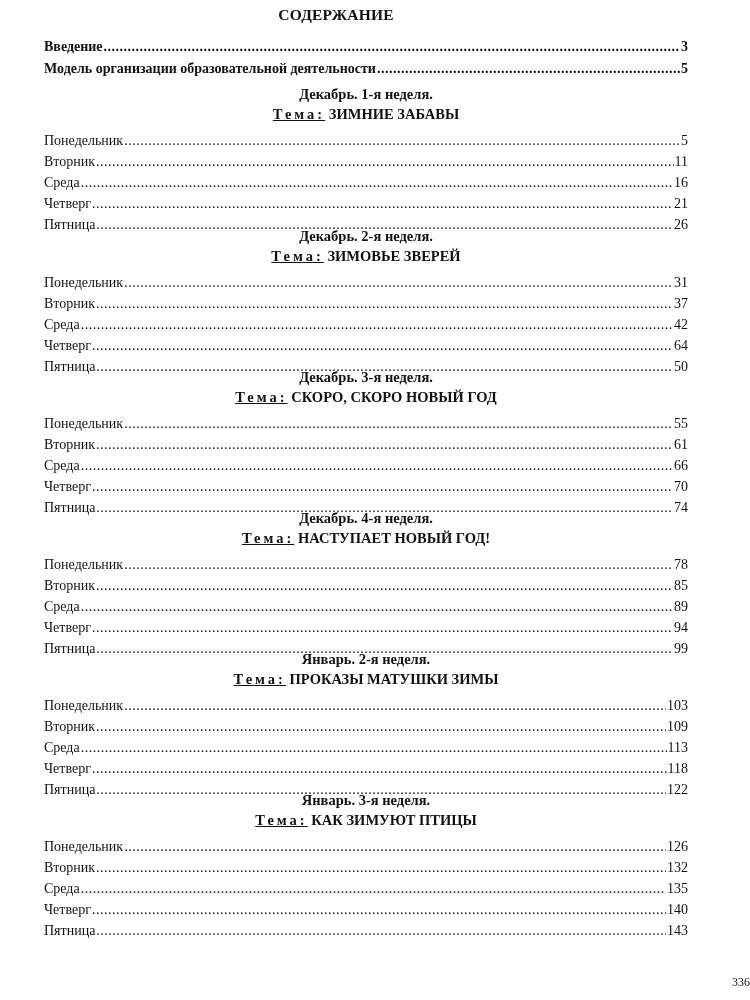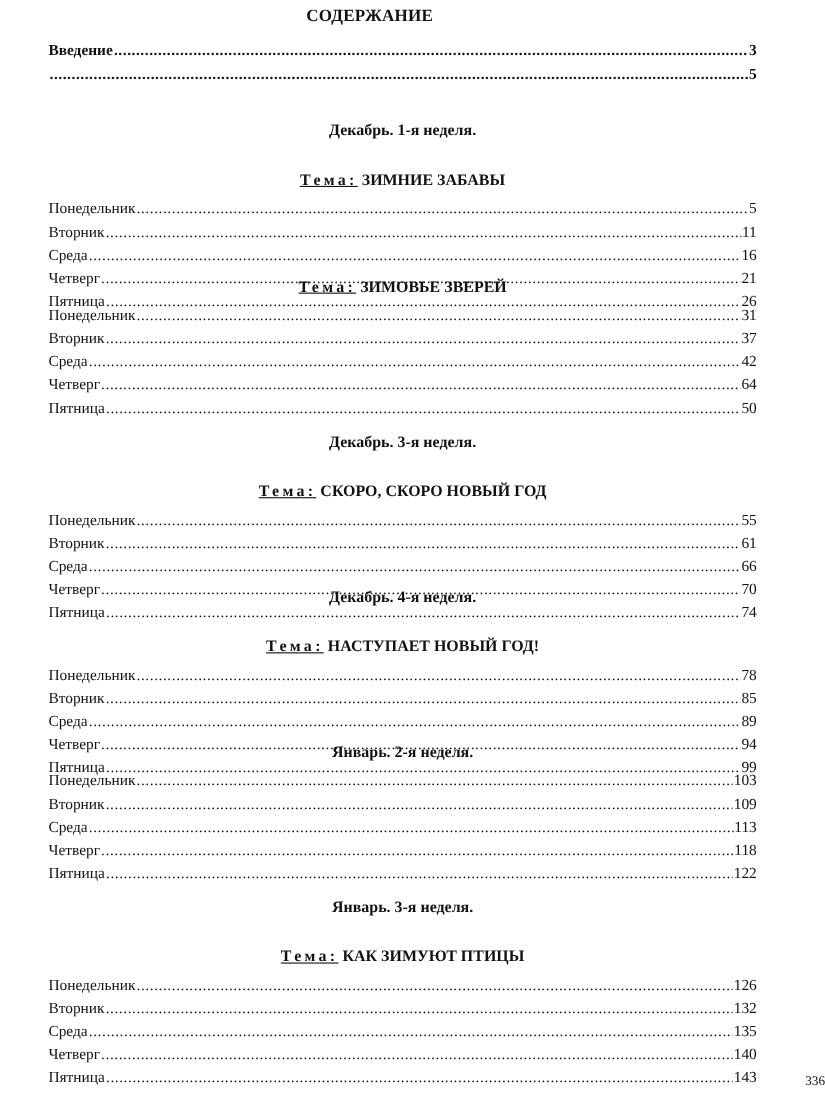--- a/index.html
+++ b/index.html
@@ -7,39 +7,40 @@
          font-family: "Liberation Serif", "DejaVu Serif", serif; color: #111; }
   .page { position: absolute; left: 44px; top: 0; width: 644px; }
   .title { position: absolute; left: 0; width: 672px; top: 6px; text-align: center;
            font-weight: bold; font-size: 15.5px; letter-spacing: 0.2px; }
   .row { display: flex; align-items: baseline; height: 21px; line-height: 21px; font-size: 14px; white-space: nowrap; }
   .row .label { flex: 0 0 auto; }
   .row .dots { flex: 1 1 auto; overflow: hidden; margin: 0 1px; }
   .row .dots::after { content: "........................................................................................................................................................................................................................................................................................................................................................................................................................................................"; letter-spacing: 0.5px; }
   .row .page-num { flex: 0 0 auto; }
   .row.bold { font-weight: bold; font-size: 14px; height: 22px; line-height: 22px; }
-  .section-head { text-align: center; font-weight: bold; font-size: 14.5px; line-height: 20px; margin-top: 25px; }
+  .section-head { text-align: center; font-weight: bold; font-size: 14.5px; line-height: 20px; }
   .theme-prefix { letter-spacing: 3px; text-decoration: underline; }
   .block { position: absolute; left: 0; width: 644px; }
   .footer { position: absolute; left: 0; width: 750px; top: 975px; text-align: right; font-size: 12px; }
 </style>
 </head>
 <body>
 
 <div class="title">СОДЕРЖАНИЕ</div>
 
 <div class="page">
 
   <div class="block" style="top:36px;">
     <div class="row bold">
       <span class="label">Введение</span>
       <span class="dots"></span>
       <span class="page-num">3</span>
     </div>
     <div class="row bold">
+      <span class="label">Модель организации образовательной деятельности</span>
       <span class="dots"></span>
       <span class="page-num">5</span>
     </div>
   </div>
 
   <div class="block" style="top:84px;">
     <div class="section-head">Декабрь. 1-я неделя.</div>
     <div class="section-head"><span class="theme-prefix">Тема:</span> <span>ЗИМНИЕ ЗАБАВЫ</span></div>
     <div style="height:6px"></div>
     <div class="row">
@@ -63,20 +64,21 @@
         <span class="page-num">21</span>
       </div>
     <div class="row">
         <span class="label">Пятница</span>
         <span class="dots"></span>
         <span class="page-num">26</span>
       </div>
   </div>
 
   <div class="block" style="top:226px;">
+    <div class="section-head">Декабрь. 2-я неделя.</div>
     <div class="section-head"><span class="theme-prefix">Тема:</span> <span>ЗИМОВЬЕ ЗВЕРЕЙ</span></div>
     <div style="height:6px"></div>
     <div class="row">
         <span class="label">Понедельник</span>
         <span class="dots"></span>
         <span class="page-num">31</span>
       </div>
     <div class="row">
         <span class="label">Вторник</span>
         <span class="dots"></span>
@@ -156,20 +158,21 @@
       </div>
     <div class="row">
         <span class="label">Пятница</span>
         <span class="dots"></span>
         <span class="page-num">99</span>
       </div>
   </div>
 
   <div class="block" style="top:649px;">
     <div class="section-head">Январь. 2-я неделя.</div>
+    <div class="section-head"><span class="theme-prefix">Тема:</span> <span>ПРОКАЗЫ МАТУШКИ ЗИМЫ</span></div>
     <div style="height:6px"></div>
     <div class="row">
         <span class="label">Понедельник</span>
         <span class="dots"></span>
         <span class="page-num">103</span>
       </div>
     <div class="row">
         <span class="label">Вторник</span>
         <span class="dots"></span>
         <span class="page-num">109</span>

